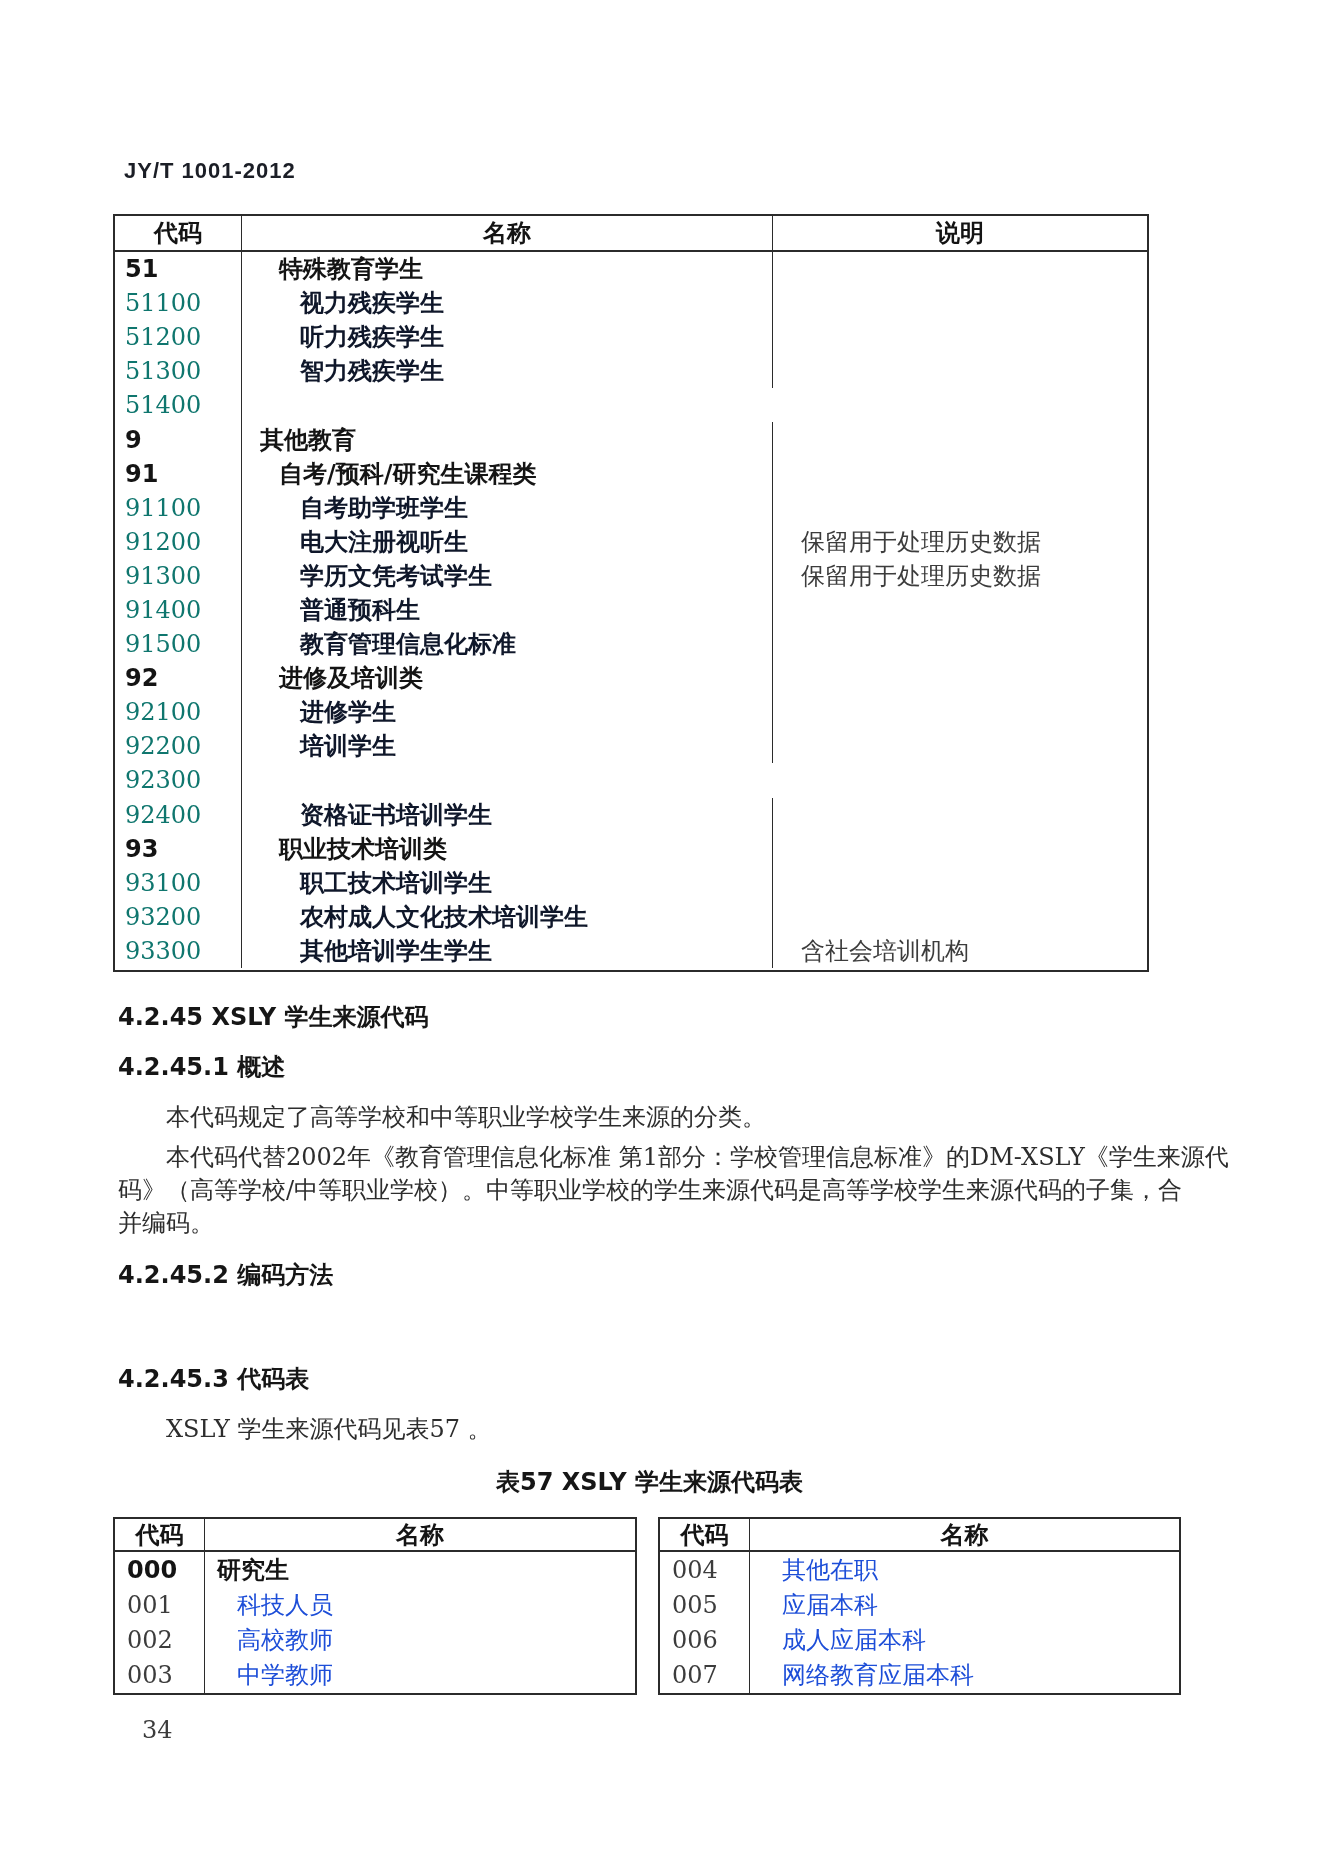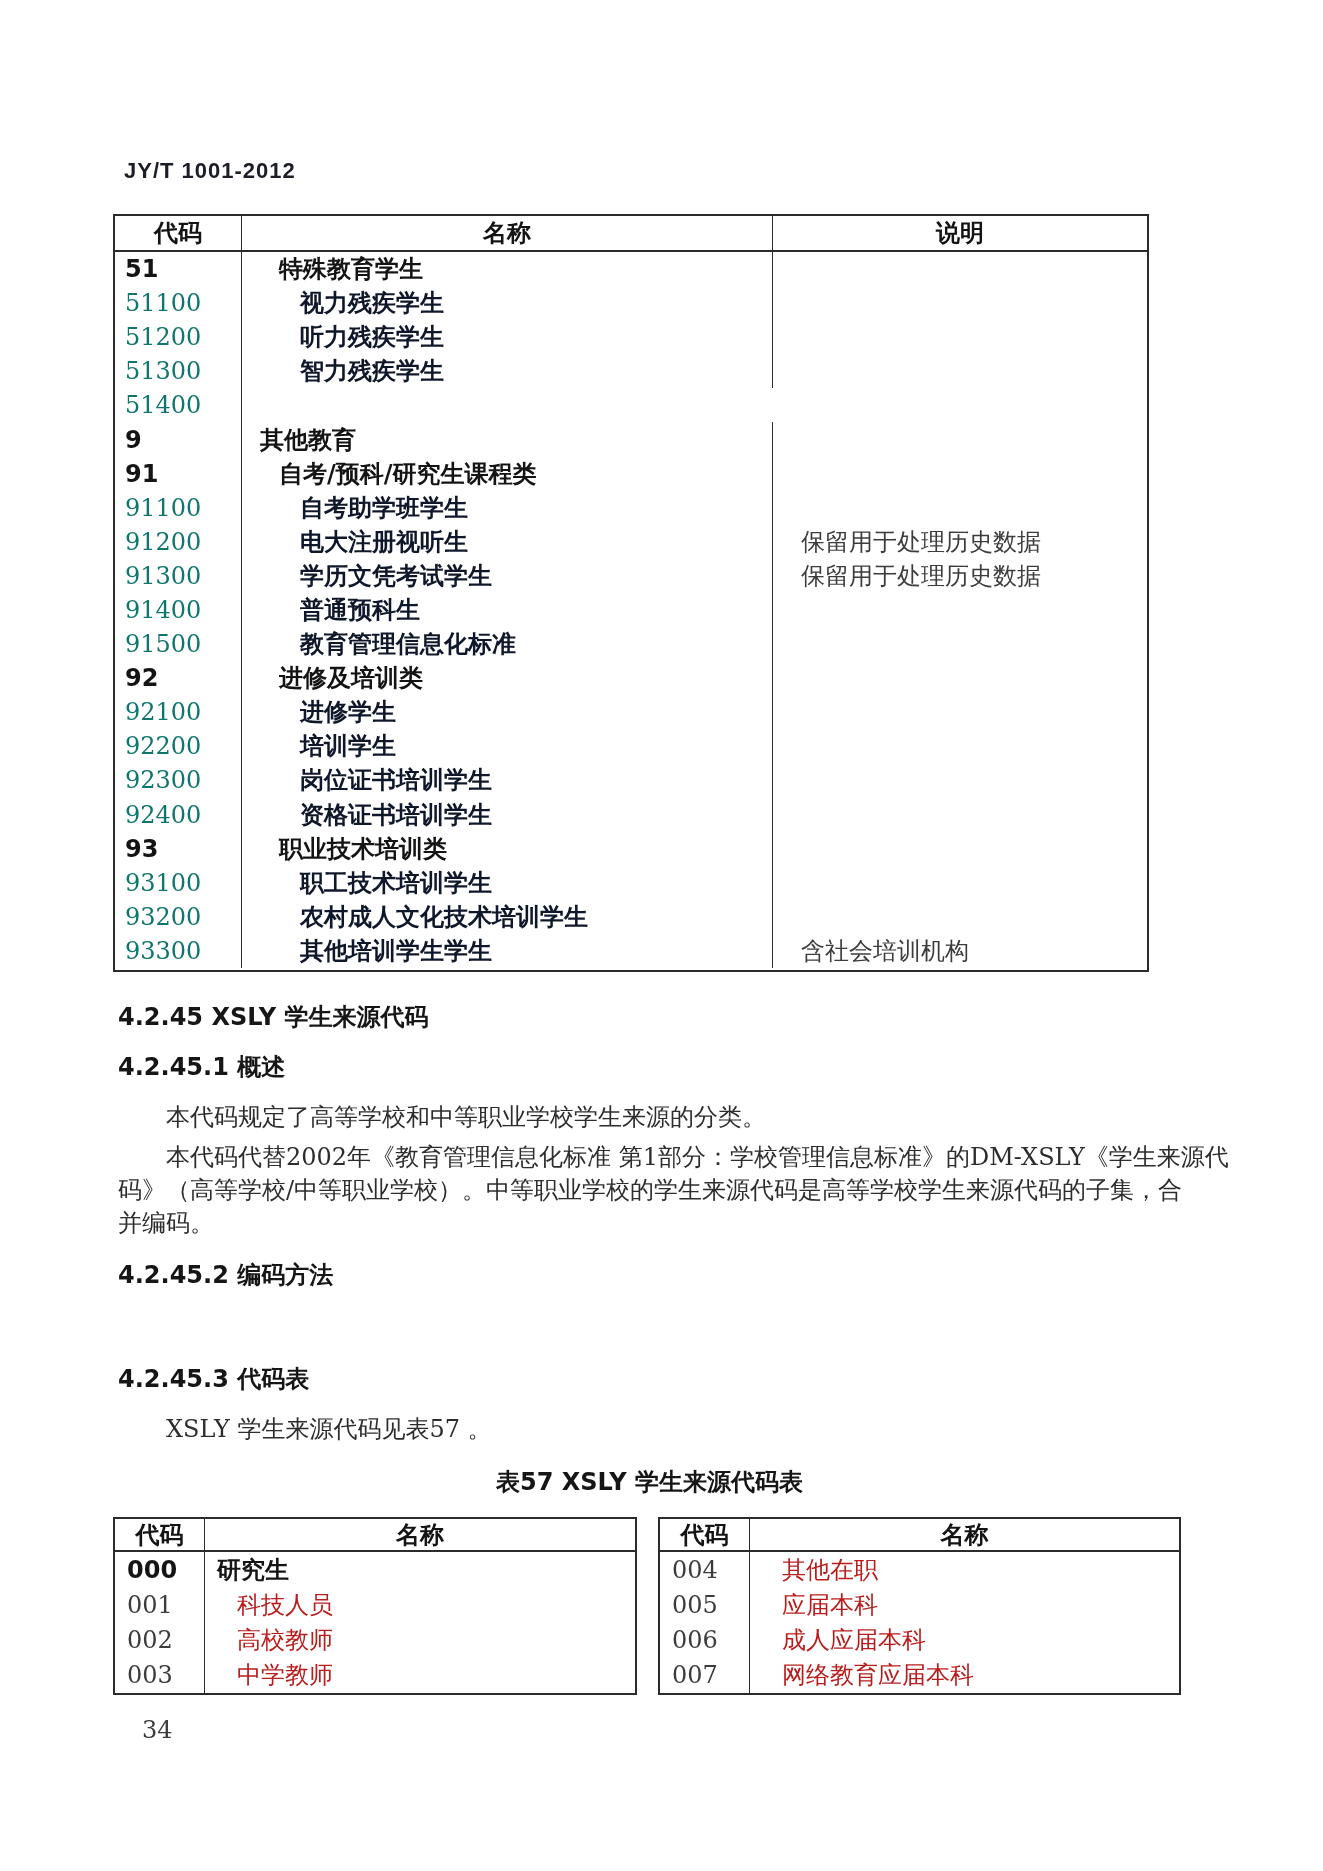--- a/index.html
+++ b/index.html
@@ -77,21 +77,21 @@
   .stable.right{left:658px;width:523px;}
   .shead{
     display:flex;height:33px;border-bottom:2px solid #2b2b2b;
     font-family:"DejaVu Sans", sans-serif;font-weight:bold;font-size:24px;color:#141414;
   }
   .shead .hc{display:flex;align-items:center;justify-content:center;}
   .sc1{width:90px;border-right:1px solid #2b2b2b;flex:none;}
   .sc2{flex:1;}
   .srow{display:flex;height:35.25px;align-items:center;font-size:24px;}
   .srow .code{padding-left:12px;color:#3c3c3c;height:100%;display:flex;align-items:center;}
-  .srow .name{height:100%;display:flex;align-items:center;color:#b91c1c;padding-left:32px;}
+  .srow .name{height:100%;display:flex;align-items:center;color:#1d4ed8;padding-left:32px;}
   .srow.boldrow .code,.srow.boldrow .name{
     font-family:"DejaVu Sans", sans-serif;font-weight:bold;color:#141414;
   }
   .srow.boldrow .name{padding-left:12px;font-family:Liberation Serif, serif;}
 
   .page-number{
     position:absolute;left:142px;top:1716px;
     font-size:24px;color:#3c3c3c;
   }
 </style>
@@ -178,21 +178,20 @@
           <div class="mc2 name">进修学生</div>
           <div class="mc3 note"></div>
         </div>
         <div class="trow lvl3">
           <div class="mc1 code">92200</div>
           <div class="mc2 name">培训学生</div>
           <div class="mc3 note"></div>
         </div>
         <div class="trow lvl3">
           <div class="mc1 code">92300</div>
-          <div class="mc2 name">岗位证书培训学生</div>
           <div class="mc3 note"></div>
         </div>
         <div class="trow lvl3">
           <div class="mc1 code">92400</div>
           <div class="mc2 name">资格证书培训学生</div>
           <div class="mc3 note"></div>
         </div>
         <div class="trow lvl2">
           <div class="mc1 code">93</div>
           <div class="mc2 name">职业技术培训类</div>

